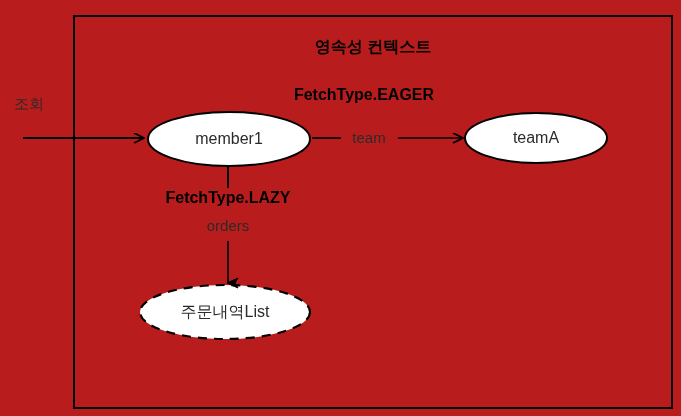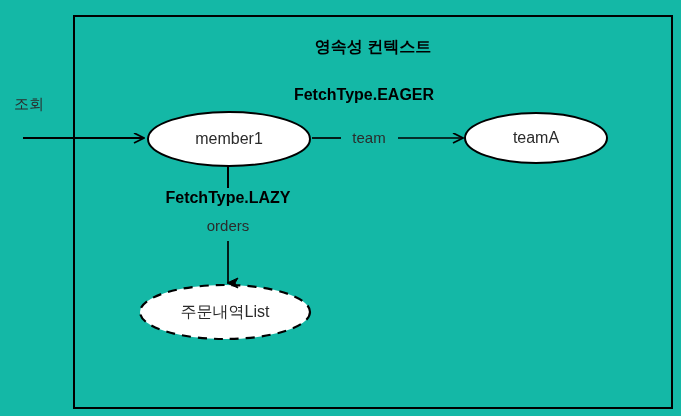--- a/index.html
+++ b/index.html
@@ -8,21 +8,21 @@
     padding: 0;
     background: #ffffff;
   }
   body {
     font-family: "Liberation Sans", "DejaVu Sans", sans-serif;
   }
   #canvas {
     position: relative;
     width: 681px;
     height: 416px;
-    background: #14b8a6;
+    background: #b91c1c;
     overflow: hidden;
   }
   #diagram-svg {
     position: absolute;
     left: 0;
     top: 0;
     width: 681px;
     height: 416px;
     display: block;
   }

